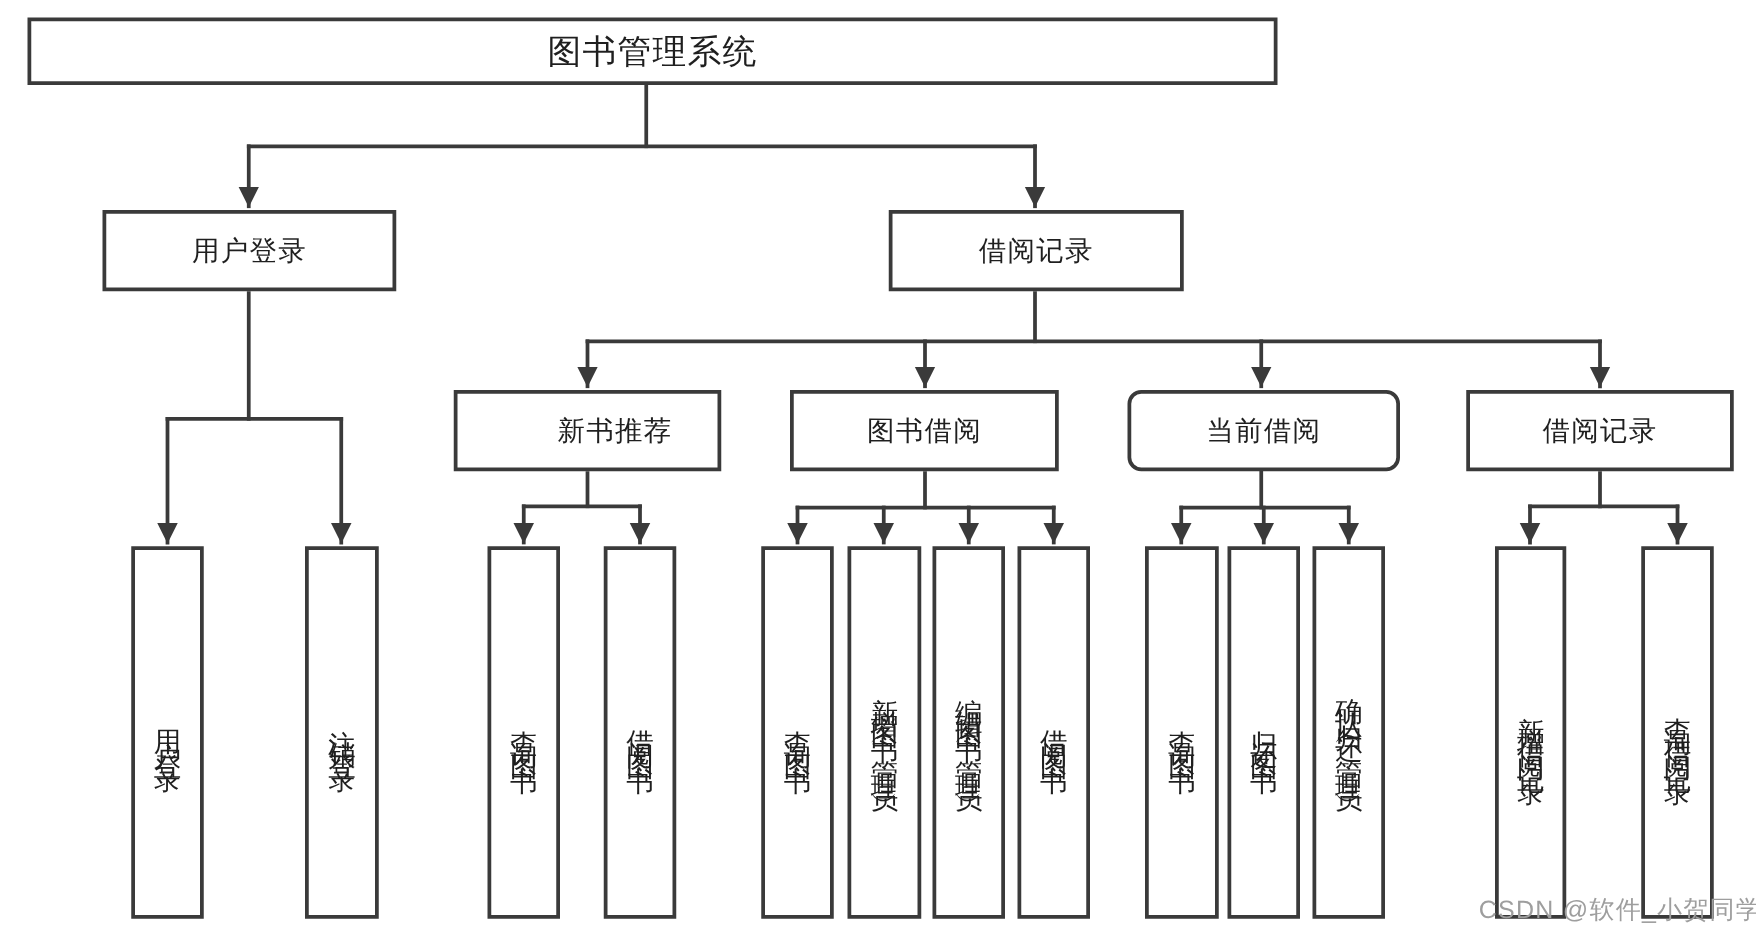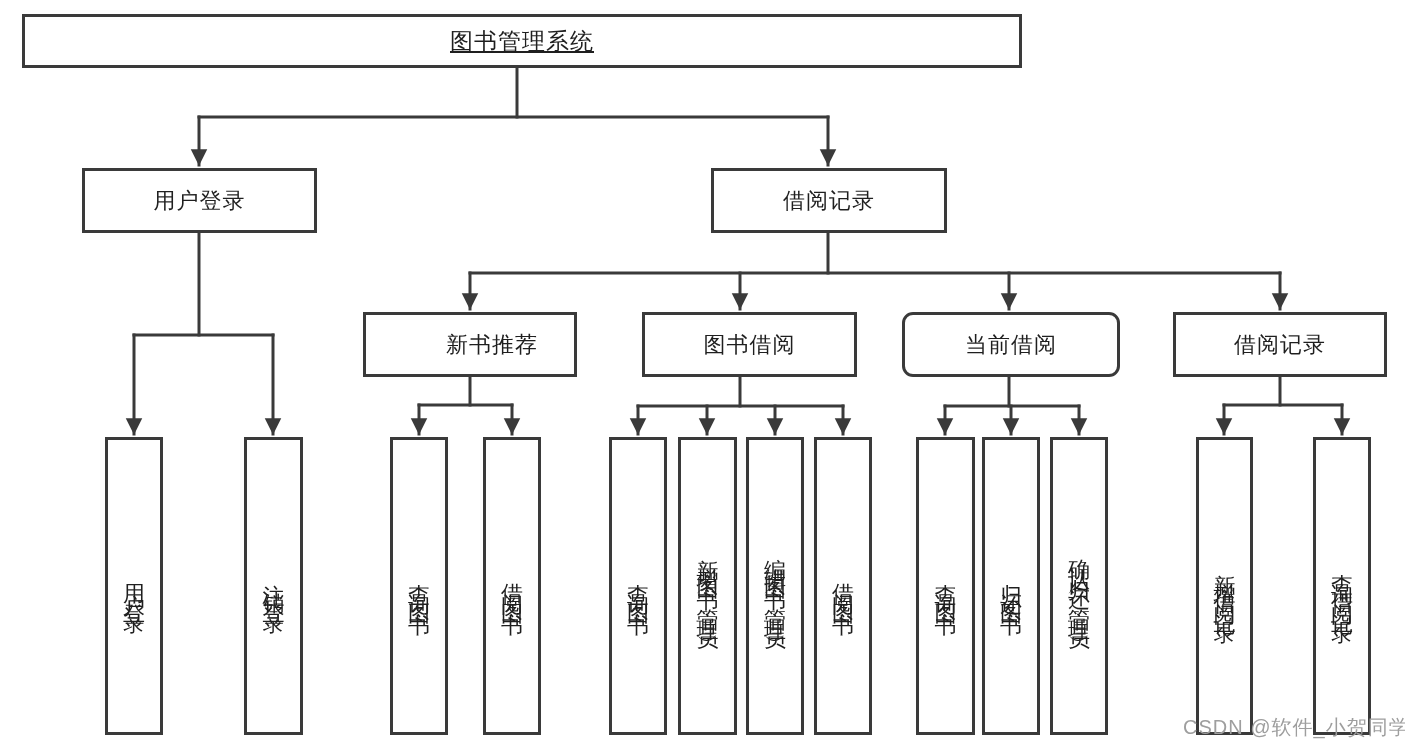--- a/index.html
+++ b/index.html
@@ -6,21 +6,21 @@
   .canvas{
     position:relative;width:1405px;height:747px;background:#ffffff;
     font-family:"Liberation Sans",sans-serif;overflow:hidden;
   }
   .connectors{position:absolute;left:0;top:0;}
   .node{
     position:absolute;box-sizing:border-box;border:3px solid #3a3a3a;background:#ffffff;
     display:flex;align-items:center;justify-content:center;color:#1f1f1f;
   }
   .hbox{font-size:22px;letter-spacing:1px;white-space:nowrap;}
-  .root-box{font-size:23px;text-decoration:underline;}
+  .root-box{font-size:27px;}
   .vbox .vlabel{
     writing-mode:vertical-rl;text-orientation:mixed;
     font-size:22px;letter-spacing:10px;line-height:1;white-space:nowrap;
   }
   .watermark{
     position:absolute;left:1183px;top:714px;font-size:20px;color:#9e9e9e;
     letter-spacing:1px;white-space:nowrap;z-index:5;
   }
 </style>
 </head>
@@ -85,21 +85,21 @@
   <div class="node hbox" style="left:82px;top:168px;width:235px;height:65px;">
     <span>用户登录</span>
   </div>
   <div class="node hbox" style="left:711px;top:168px;width:236px;height:65px;">
     <span>借阅记录</span>
   </div>
 
   <div class="node hbox" style="left:363px;top:312px;width:214px;height:65px;padding-left:44px;">
     <span>新书推荐</span>
   </div>
-  <div class="node hbox" style="left:632px;top:312px;width:215px;height:65px;margin-left:10px;">
+  <div class="node hbox" style="left:632px;top:312px;width:215px;height:65px;">
     <span>图书借阅</span>
   </div>
   <div class="node hbox" style="left:902px;top:312px;width:218px;height:65px;border-radius:11px;">
     <span>当前借阅</span>
   </div>
   <div class="node hbox" style="left:1173px;top:312px;width:214px;height:65px;">
     <span>借阅记录</span>
   </div>
 
   <div class="node vbox" style="left:105px;top:437px;width:58px;height:298px;">

